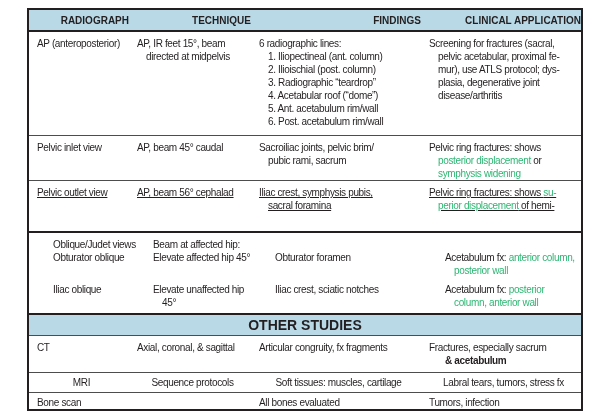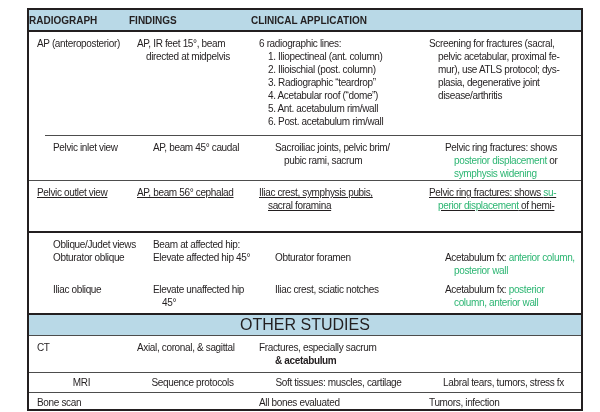--- a/index.html
+++ b/index.html
@@ -14,57 +14,58 @@
     background: #fff;
     font-size: 10px; letter-spacing: -0.35px; line-height: 13px;
   }
   .grid { display: grid; grid-template-columns: 100px 122px 170px 160px; }
   .thead {
     background: var(--header_bg, #b9d9e7);
     border-bottom: 2px solid var(--border_dark, #231f20);
     height: 20px; align-items: center;
   }
   .th {
-    text-align: left; font-weight: bold; font-size: 10px; letter-spacing: 0;
+    text-align: right; font-weight: bold; font-size: 10px; letter-spacing: 0;
     color: var(--text, #231f20);
   }
   .row { align-content: start; }
   .cell { padding: 5px 3px 0 8px; }
   .thin  { border-top: 1px solid var(--line_thin, #4d4d4d); }
   .thick { border-top: 2px solid var(--border_dark, #231f20); }
   .r-ap     { min-height: 103px; }
-  .r-inlet  { min-height: 44px; margin-left: 16px; }
+  .r-inlet  { min-height: 44px; }
   .r-outlet { min-height: 50px; text-decoration: underline; }
   .rowgroup { min-height: 75px; padding-top: 5px; }
   .rowgroup .cell { padding-top: 0; padding-left: 24px; }
   .rowgroup .row.gap { margin-top: 6px; }
   .band {
     background: var(--header_bg, #b9d9e7);
     border-top: 2px solid var(--border_dark, #231f20);
     border-bottom: 1px solid var(--line_thin, #4d4d4d);
     height: 20px; line-height: 20px; text-align: center;
-    font-weight: normal; font-size: 16px; letter-spacing: 0;
+    font-weight: bold; font-size: 14px; letter-spacing: 0;
   }
   .r-ct   { min-height: 36px; }
   .r-mri  { min-height: 19px; text-align: center; }
   .r-bone { min-height: 15px; }
   .r-mri .cell, .r-bone .cell { padding-top: 3px; }
   .ln { white-space: pre; }
   .cont { margin-left: 9px; }
   .flush .cont { margin-left: 16px; font-weight: bold; }
   .sub { padding-left: 14px; }
   .grn { color: var(--green, #2db673); }
 </style>
 </head>
 <body>
 
 <div class="table">
 
   <div class="grid thead">
     <div class="th">RADIOGRAPH</div>
+    <div class="th">TECHNIQUE</div>
     <div class="th">FINDINGS</div>
     <div class="th">CLINICAL APPLICATION</div>
   </div>
 
   <div class="grid row r-ap">
     <div class="cell">
         <div class="ln"><span>AP (anteroposterior)</span></div>
       </div>
     <div class="cell">
         <div class="ln"><span>AP, IR feet 15°, beam</span></div>
@@ -169,20 +170,23 @@
 
   <div class="band">OTHER STUDIES</div>
 
   <div class="grid row r-ct">
     <div class="cell">
         <div class="ln"><span>CT</span></div>
       </div>
     <div class="cell">
         <div class="ln"><span>Axial, coronal, &amp; sagittal</span></div>
       </div>
+    <div class="cell">
+        <div class="ln"><span>Articular congruity, fx fragments</span></div>
+      </div>
     <div class="cell flush">
         <div class="ln"><span>Fractures, especially sacrum</span></div>
         <div class="ln cont"><span>&amp; acetabulum</span></div>
       </div>
   </div>
 
   <div class="grid row thin r-mri">
     <div class="cell">
         <div class="ln"><span>MRI</span></div>
       </div>

